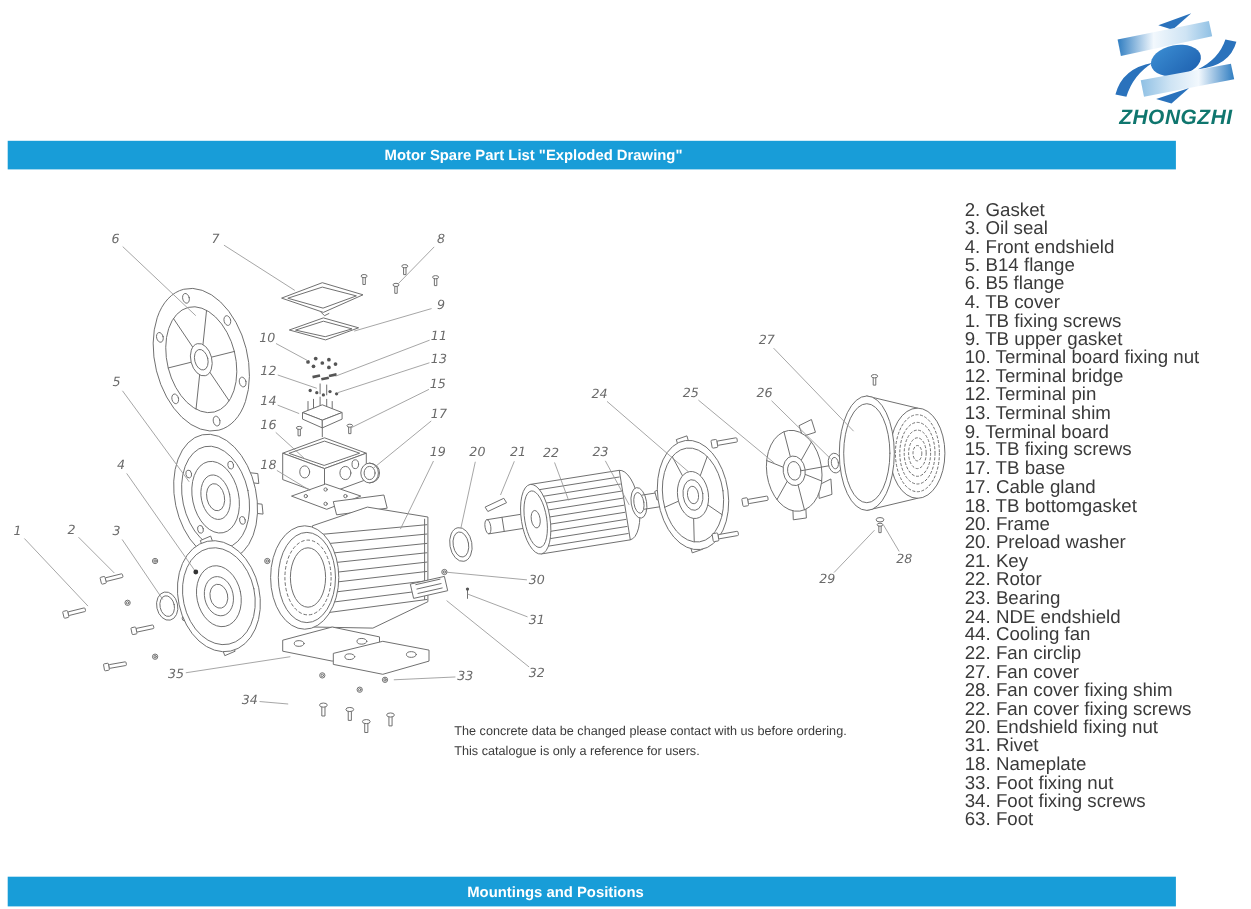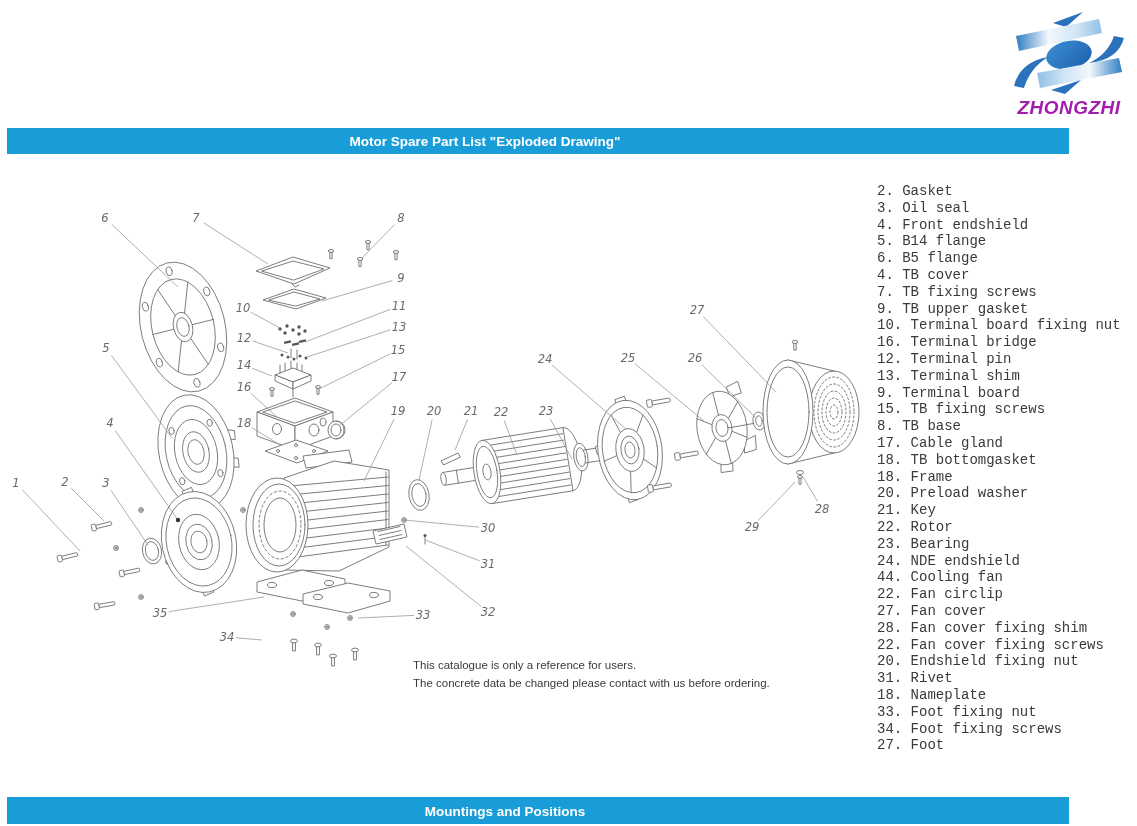--- a/index.html
+++ b/index.html
@@ -23,38 +23,38 @@
   .callout {
     font-family:"DejaVu Sans",sans-serif; font-style:italic;
     font-size:11.5px; fill:#6a6a6a; text-anchor:middle; dominant-baseline:middle;
   }
 
   
   .logo { position:absolute; left:1002px; top:10px; width:134px; text-align:center; }
   .logo svg { display:block; margin:0 auto; }
   .brand {
     margin-top:1px; font-weight:bold; font-style:italic; font-size:19px;
-    letter-spacing:0.5px; color:#a21caf; white-space:nowrap;
+    letter-spacing:0.5px; color:#0f766e; white-space:nowrap;
   }
 
   
   .bar {
     position:absolute; left:7px; width:1062px; background:var(--bar-blue);
   }
   .top-bar { top:128px; height:26px; }
   .bottom-bar { top:797px; height:27px; }
   .bar-title {
     position:absolute; top:50%; transform:translate(-50%,-50%);
     color:#fff; font-weight:bold; font-size:13.5px; white-space:nowrap;
   }
   .top-bar .bar-title { left:478px; }
   .bottom-bar .bar-title { left:498px; }
 
   
-  .parts-list { position:absolute; left:877px; top:183px; font-size:14px; color:var(--ink);font-family:Liberation Mono, monospace; }
+  .parts-list { position:absolute; left:877px; top:183px; font-size:17px; color:var(--ink); }
   .part-item { line-height:16.8px; white-space:nowrap; }
 
   
   .note { position:absolute; left:413px; top:657px; font-size:11.5px; color:var(--ink); }
   .note div { line-height:17.5px; white-space:nowrap; }
 </style>
 </head>
 <body>
 
 <div class="page">
@@ -487,52 +487,52 @@
     <span class="bar-title">Motor Spare Part List "Exploded Drawing"</span>
   </div>
 
   <div class="parts-list" id="parts-list">
       <div class="part-item">2. Gasket</div>
       <div class="part-item">3. Oil seal</div>
       <div class="part-item">4. Front endshield</div>
       <div class="part-item">5. B14 flange</div>
       <div class="part-item">6. B5 flange</div>
       <div class="part-item">4. TB cover</div>
-      <div class="part-item">7. TB fixing screws</div>
+      <div class="part-item">1. TB fixing screws</div>
       <div class="part-item">9. TB upper gasket</div>
       <div class="part-item">10. Terminal board fixing nut</div>
-      <div class="part-item">16. Terminal bridge</div>
+      <div class="part-item">12. Terminal bridge</div>
       <div class="part-item">12. Terminal pin</div>
       <div class="part-item">13. Terminal shim</div>
       <div class="part-item">9. Terminal board</div>
       <div class="part-item">15. TB fixing screws</div>
-      <div class="part-item">8. TB base</div>
+      <div class="part-item">17. TB base</div>
       <div class="part-item">17. Cable gland</div>
       <div class="part-item">18. TB bottomgasket</div>
-      <div class="part-item">18. Frame</div>
+      <div class="part-item">20. Frame</div>
       <div class="part-item">20. Preload washer</div>
       <div class="part-item">21. Key</div>
       <div class="part-item">22. Rotor</div>
       <div class="part-item">23. Bearing</div>
       <div class="part-item">24. NDE endshield</div>
       <div class="part-item">44. Cooling fan</div>
       <div class="part-item">22. Fan circlip</div>
       <div class="part-item">27. Fan cover</div>
       <div class="part-item">28. Fan cover fixing shim</div>
       <div class="part-item">22. Fan cover fixing screws</div>
       <div class="part-item">20. Endshield fixing nut</div>
       <div class="part-item">31. Rivet</div>
       <div class="part-item">18. Nameplate</div>
       <div class="part-item">33. Foot fixing nut</div>
       <div class="part-item">34. Foot fixing screws</div>
-      <div class="part-item">27. Foot</div>
+      <div class="part-item">63. Foot</div>
     </div>
 
   <div class="note">
+    <div>The concrete data be changed please contact with us before ordering.</div>
     <div>This catalogue is only a reference for users.</div>
-    <div>The concrete data be changed please contact with us before ordering.</div>
   </div>
 
   <div class="bar bottom-bar">
     <span class="bar-title">Mountings and Positions</span>
   </div>
 
 </div>
 
 </body></html>

